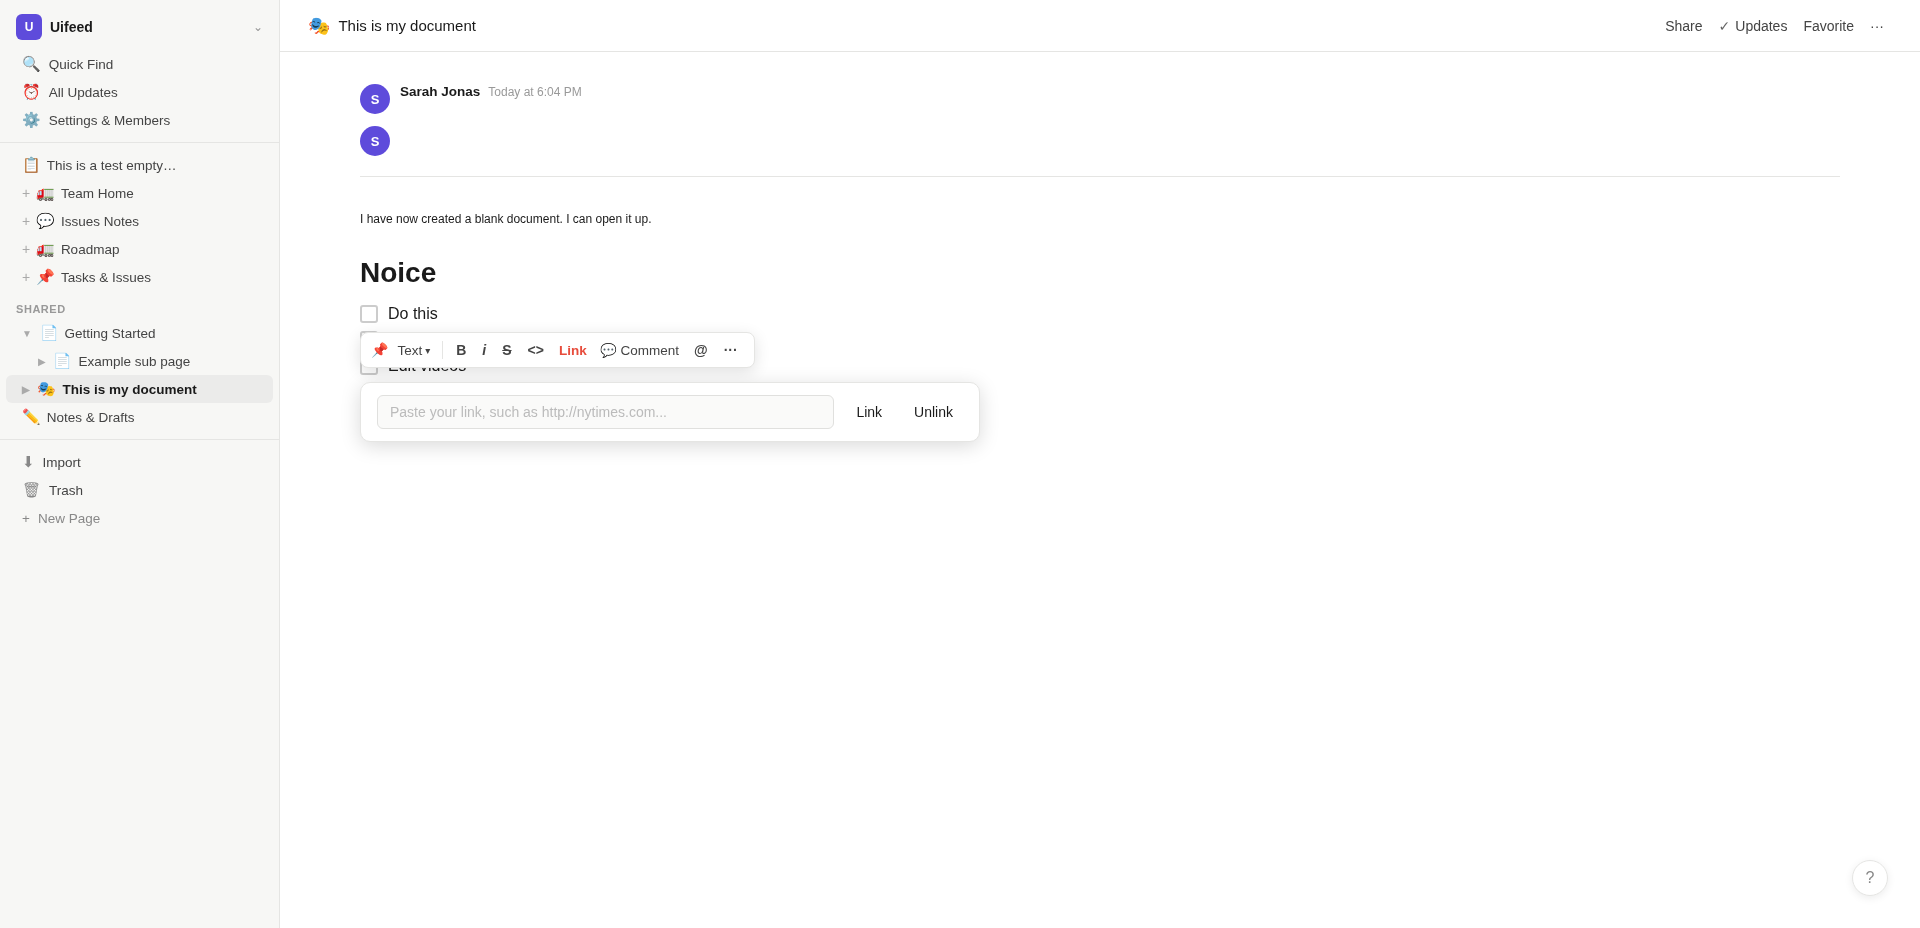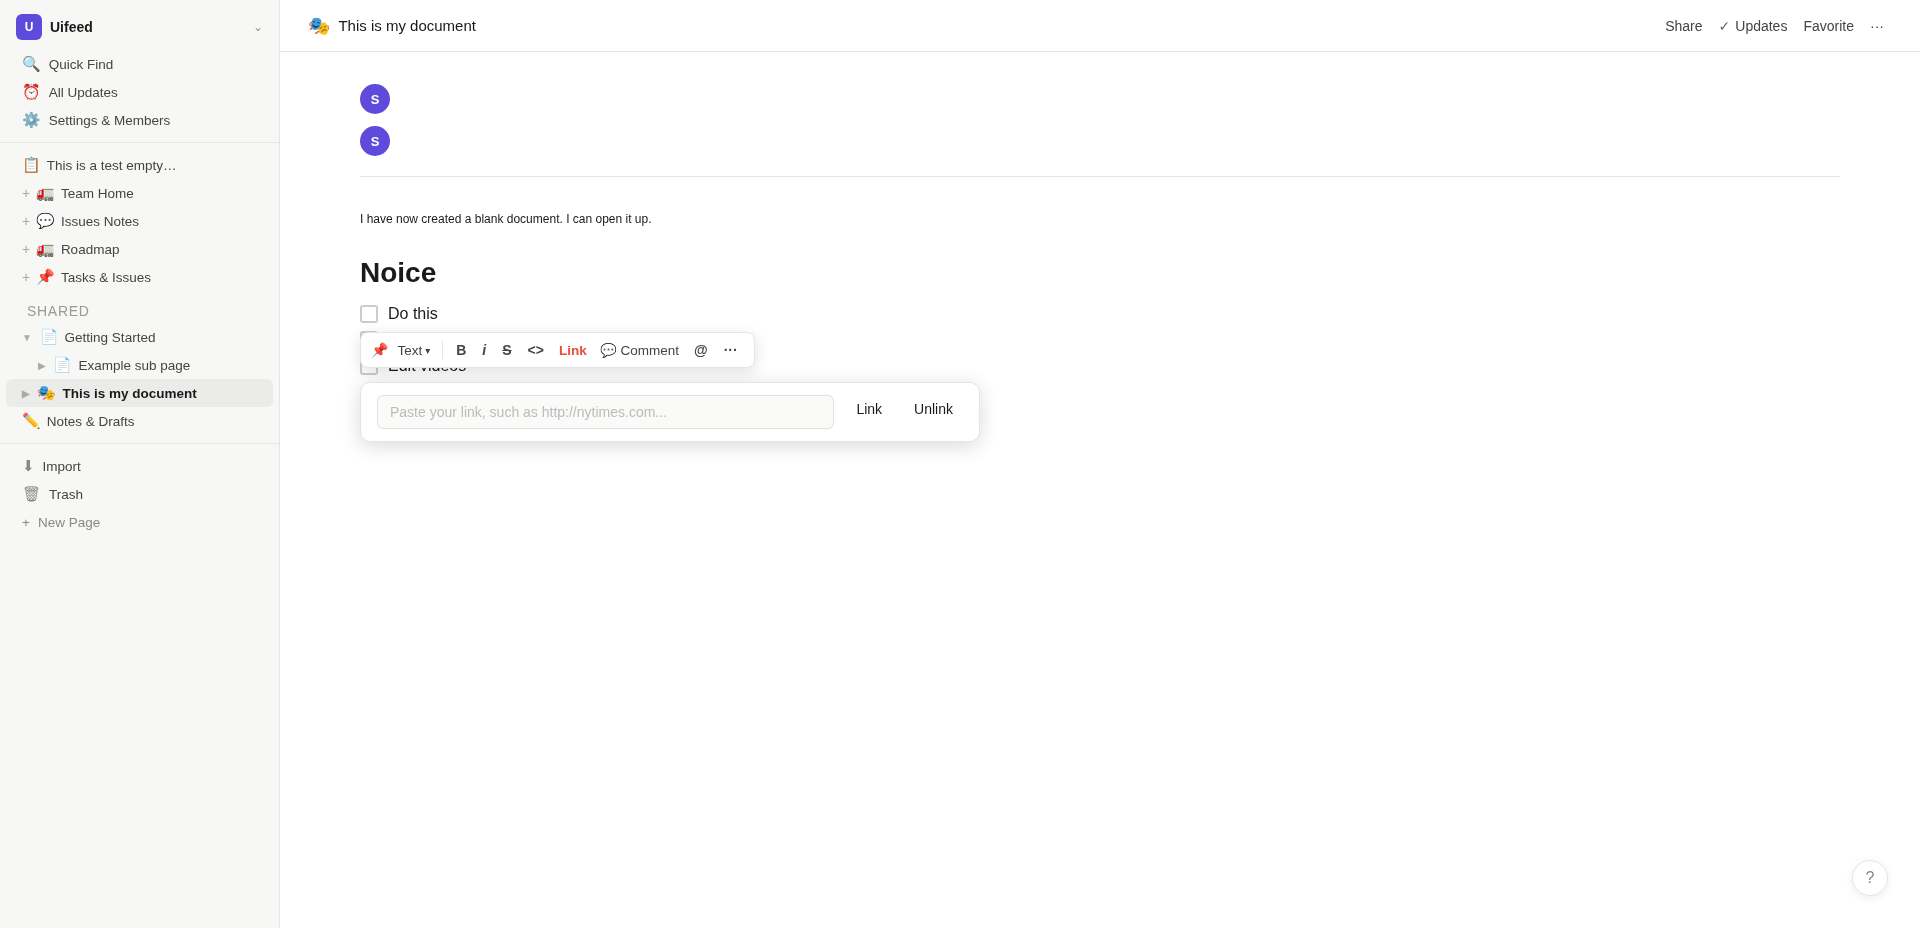--- a/index.html
+++ b/index.html
@@ -55,27 +55,26 @@
       font-size: 13.5px;
       color: #444;
       cursor: pointer;
       border-radius: 6px;
       margin: 0 6px;
     }
 
     .sidebar-nav-icon { font-size: 15px; color: #888; }
 
     .sidebar-section-label {
-      font-size: 14px;
-      font-weight: 400;
+      font-size: 11px;
+      font-weight: 700;
       color: #999;
       padding: 12px 16px 4px 16px;
       letter-spacing: 0.05em;
       text-transform: uppercase;
-      margin-left: 11px;
     }
 
     .sidebar-tree-item {
       display: flex;
       align-items: center;
       gap: 6px;
       padding: 5px 16px 5px 16px;
       font-size: 13.5px;
       color: #444;
       cursor: pointer;
@@ -316,21 +315,21 @@
     .link-popup {
       position: absolute;
       top: 330px;
       left: 80px;
       z-index: 200;
       background: #fff;
       border: 1px solid #e5e5e3;
       border-radius: 10px;
       box-shadow: 0 4px 20px rgba(0,0,0,0.15);
       display: flex;
-      align-items: flex-start;
+      align-items: center;
       gap: 12px;
       padding: 12px 16px;
       width: 620px;
     }
 
     .link-input {
       flex: 1;
       border: 1px solid #e0e0de;
       border-radius: 6px;
       padding: 8px 12px;
@@ -517,20 +516,24 @@
   </div>
 
   <div id="doc-area">
 
     <div class="comment-section">
       <div class="comment-item">
         <div class="comment-avatar">
           <span>S</span>
         </div>
         <div class="comment-body">
+          <div class="comment-header">
+            <span class="comment-author">Sarah Jonas</span>
+            <span class="comment-time">Today at 6:04 PM</span>
+          </div>
         </div>
       </div>
       <div class="comment-add">
         <div class="comment-add-avatar">
           <span>S</span>
         </div>
       </div>
     </div>
 
     <div class="doc-paragraph">I have now created a blank document. I can open it up.</div>

